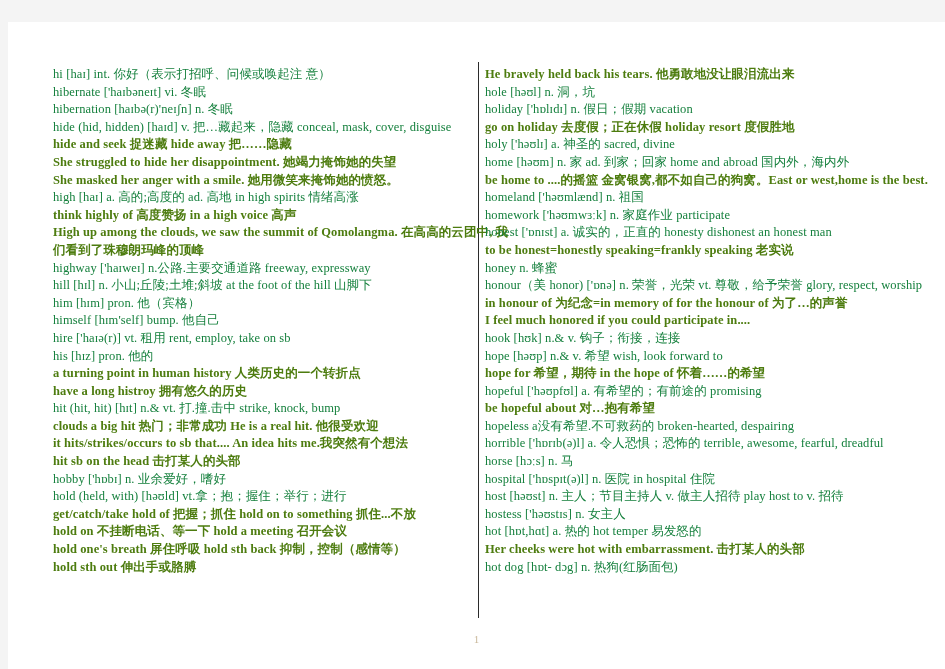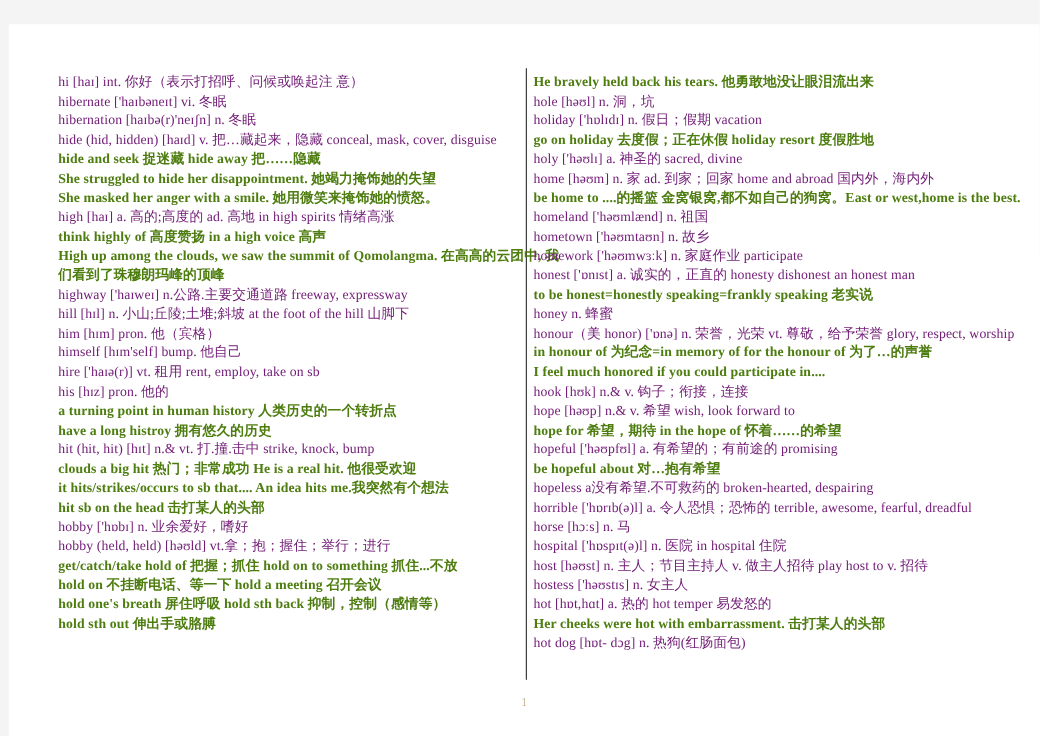--- a/index.html
+++ b/index.html
@@ -44,21 +44,21 @@
     height: 556px;
     background: #2b2b2b;
   }
 
   .ln {
     display: block;
     white-space: nowrap;
     line-height: 17.6px;
     height: 17.6px;
     font-size: 12.5px;
-    color: #701a75;
+    color: #15803d;
     letter-spacing: 0.1px;
   }
   .b    { font-weight: bold; color: #4d7c0f; }
 
   #page-number {
     position: absolute;
     left: 0; right: 0;
     top: 611px;
     text-align: center;
     font-size: 11px;
@@ -93,37 +93,36 @@
       <span class="ln">himself [hɪm'self] bump.  他自己</span>
       <span class="ln">hire ['haɪə(r)] vt.  租用      rent, employ, take on sb</span>
       <span class="ln">his [hɪz] pron.  他的</span>
       <span class="ln b">a turning point in human history   人类历史的一个转折点</span>
       <span class="ln b">have a long histroy  拥有悠久的历史</span>
       <span class="ln">hit (hit, hit) [hɪt] n.&amp; vt.  打.撞.击中       strike, knock, bump</span>
       <span class="ln b">clouds a big hit   热门；非常成功       He is a real hit.  他很受欢迎</span>
       <span class="ln b">it hits/strikes/occurs to sb that....          An idea hits me.我突然有个想法</span>
       <span class="ln b">hit sb on the head   击打某人的头部</span>
       <span class="ln">hobby ['hɒbɪ] n.  业余爱好，嗜好</span>
-      <span class="ln">hobby (held, held) [həʊld] vt.拿；抱；握住；举行；进行</span>
+      <span class="ln">hold (held, with) [həʊld] vt.拿；抱；握住；举行；进行</span>
       <span class="ln b">get/catch/take hold of   把握；抓住        hold on to something   抓住...不放</span>
       <span class="ln b">hold on   不挂断电话、等一下        hold a meeting  召开会议</span>
       <span class="ln b">hold one's breath  屏住呼吸       hold sth back 抑制，控制（感情等）</span>
       <span class="ln b">hold sth out   伸出手或胳膊</span>
     </div>
 
     <div class="col" id="col-right">
       <span class="ln b">He bravely held back his tears.  他勇敢地没让眼泪流出来</span>
       <span class="ln">hole [həʊl] n.  洞，坑</span>
       <span class="ln">holiday ['hɒlɪdɪ] n.  假日；假期        vacation</span>
       <span class="ln b">go on holiday   去度假；正在休假     holiday resort   度假胜地</span>
       <span class="ln">holy ['həʊlɪ] a.  神圣的    sacred, divine</span>
       <span class="ln">home [həʊm] n.  家  ad.  到家；回家        home and abroad   国内外，海内外</span>
       <span class="ln b">be home to ....的摇篮      金窝银窝,都不如自己的狗窝。East or west,home is the best.</span>
       <span class="ln">homeland ['həʊmlænd] n.  祖国</span>
-      <span class="ln">hometown ['həʊmtaʊn] n.  故乡</span>
       <span class="ln">homework ['həʊmwɜːk] n.  家庭作业      participate</span>
       <span class="ln">honest ['ɒnɪst] a.  诚实的，正直的      honesty        dishonest       an honest man</span>
       <span class="ln b">to be honest=honestly speaking=frankly speaking 老实说</span>
       <span class="ln">honey    n.  蜂蜜</span>
       <span class="ln">honour（美 honor) ['ɒnə] n.  荣誉，光荣  vt.  尊敬，给予荣誉  glory, respect, worship</span>
       <span class="ln b">in honour of   为纪念=in memory of         for the honour of   为了…的声誉</span>
       <span class="ln b">I feel much honored if you could participate in....</span>
       <span class="ln">hook [hʊk] n.&amp; v.  钩子；衔接，连接</span>
       <span class="ln">hope [həʊp] n.&amp; v.  希望      wish, look forward to</span>
       <span class="ln b">hope for   希望，期待      in the hope of  怀着……的希望</span>

